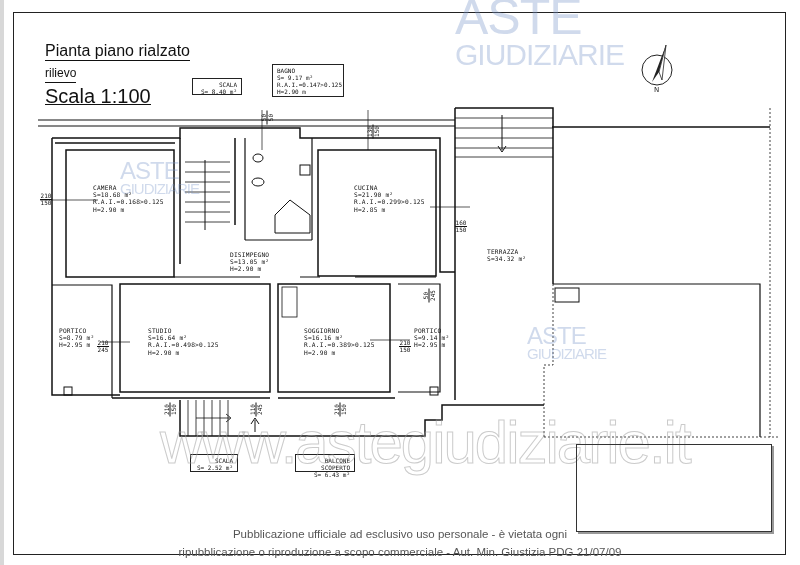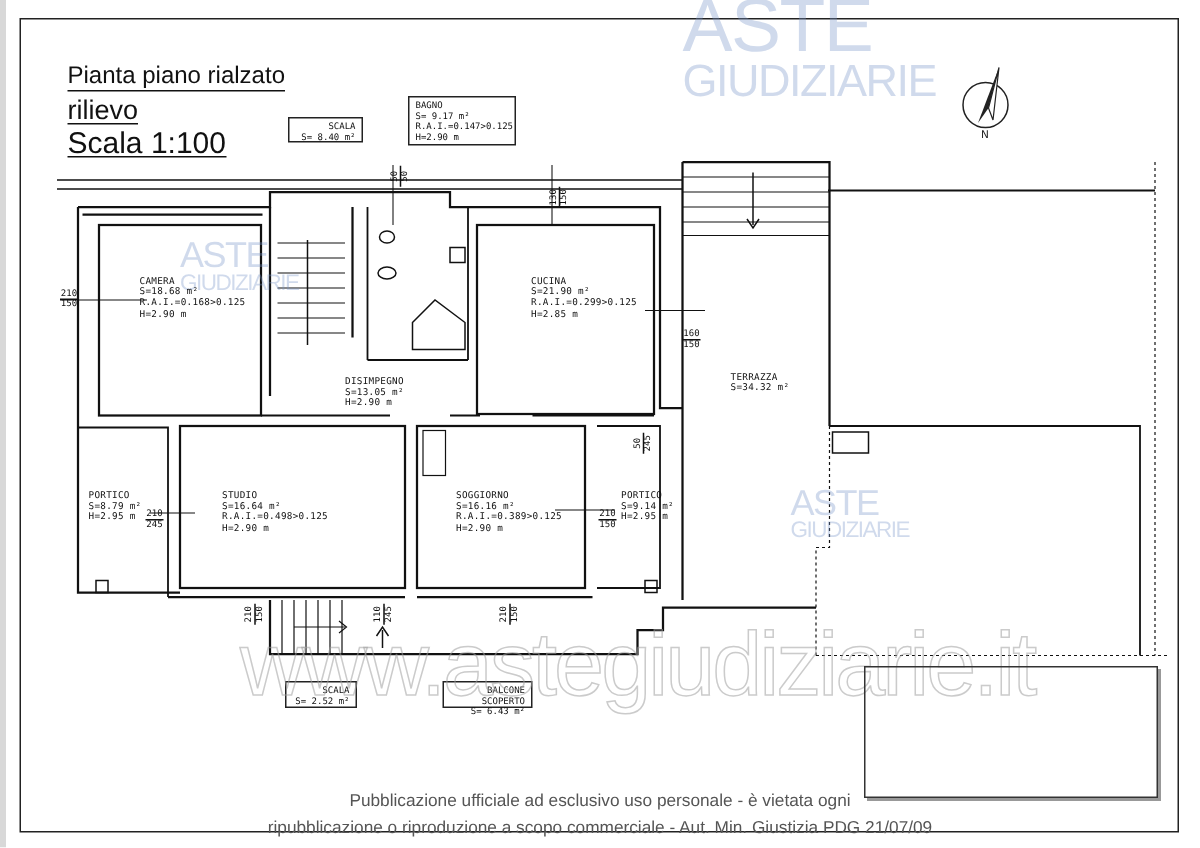--- a/index.html
+++ b/index.html
@@ -2,21 +2,21 @@
 <html><head>
 <meta charset="utf-8">
 <style>
   html,body{margin:0;padding:0;background:#fff;}
   body{width:800px;height:565px;position:relative;overflow:hidden;font-family:"Liberation Sans",sans-serif;}
   .left-edge{position:absolute;left:0;top:0;width:4px;height:565px;background:#d8d8d8;}
   .frame{position:absolute;left:13px;top:12px;width:773px;height:543px;border:1.5px solid #222;box-sizing:border-box;}
   svg.plan{position:absolute;left:0;top:0;}
   .title{position:absolute;left:45px;color:#111;white-space:nowrap;}
   .t1{top:42px;font-size:16px;border-bottom:1px solid #111;line-height:18px;}
-  .t2{top:64px;font-size:18px;border-bottom:1px solid #111;line-height:18px;}
+  .t2{top:64px;font-size:12px;border-bottom:1px solid #111;line-height:18px;}
   .t3{top:88px;font-size:20px;border-bottom:1px solid #111;line-height:16px;}
   .lbl{position:absolute;font-family:"DejaVu Sans Mono",monospace;font-size:6.2px;line-height:7.2px;color:#111;white-space:nowrap;letter-spacing:0.2px;}
   .lbl div{white-space:nowrap;}
   .box{position:absolute;border:1px solid #222;background:#fff;font-family:"DejaVu Sans Mono",monospace;font-size:6px;line-height:7px;padding:2px 4px;color:#111;box-sizing:border-box;}
   .dim{position:absolute;font-family:"DejaVu Sans Mono",monospace;font-size:6px;line-height:6px;color:#111;text-align:center;}
   .dim .n{display:block;}
   .dim .n.top{border-bottom:1px solid #111;}
   .dimv{position:absolute;font-family:"DejaVu Sans Mono",monospace;font-size:6px;line-height:6px;color:#111;transform:rotate(-90deg);transform-origin:center;text-align:center;}
   .dimv .n.top{border-bottom:1px solid #111;display:block;}
   .dimv .n{display:block;}

